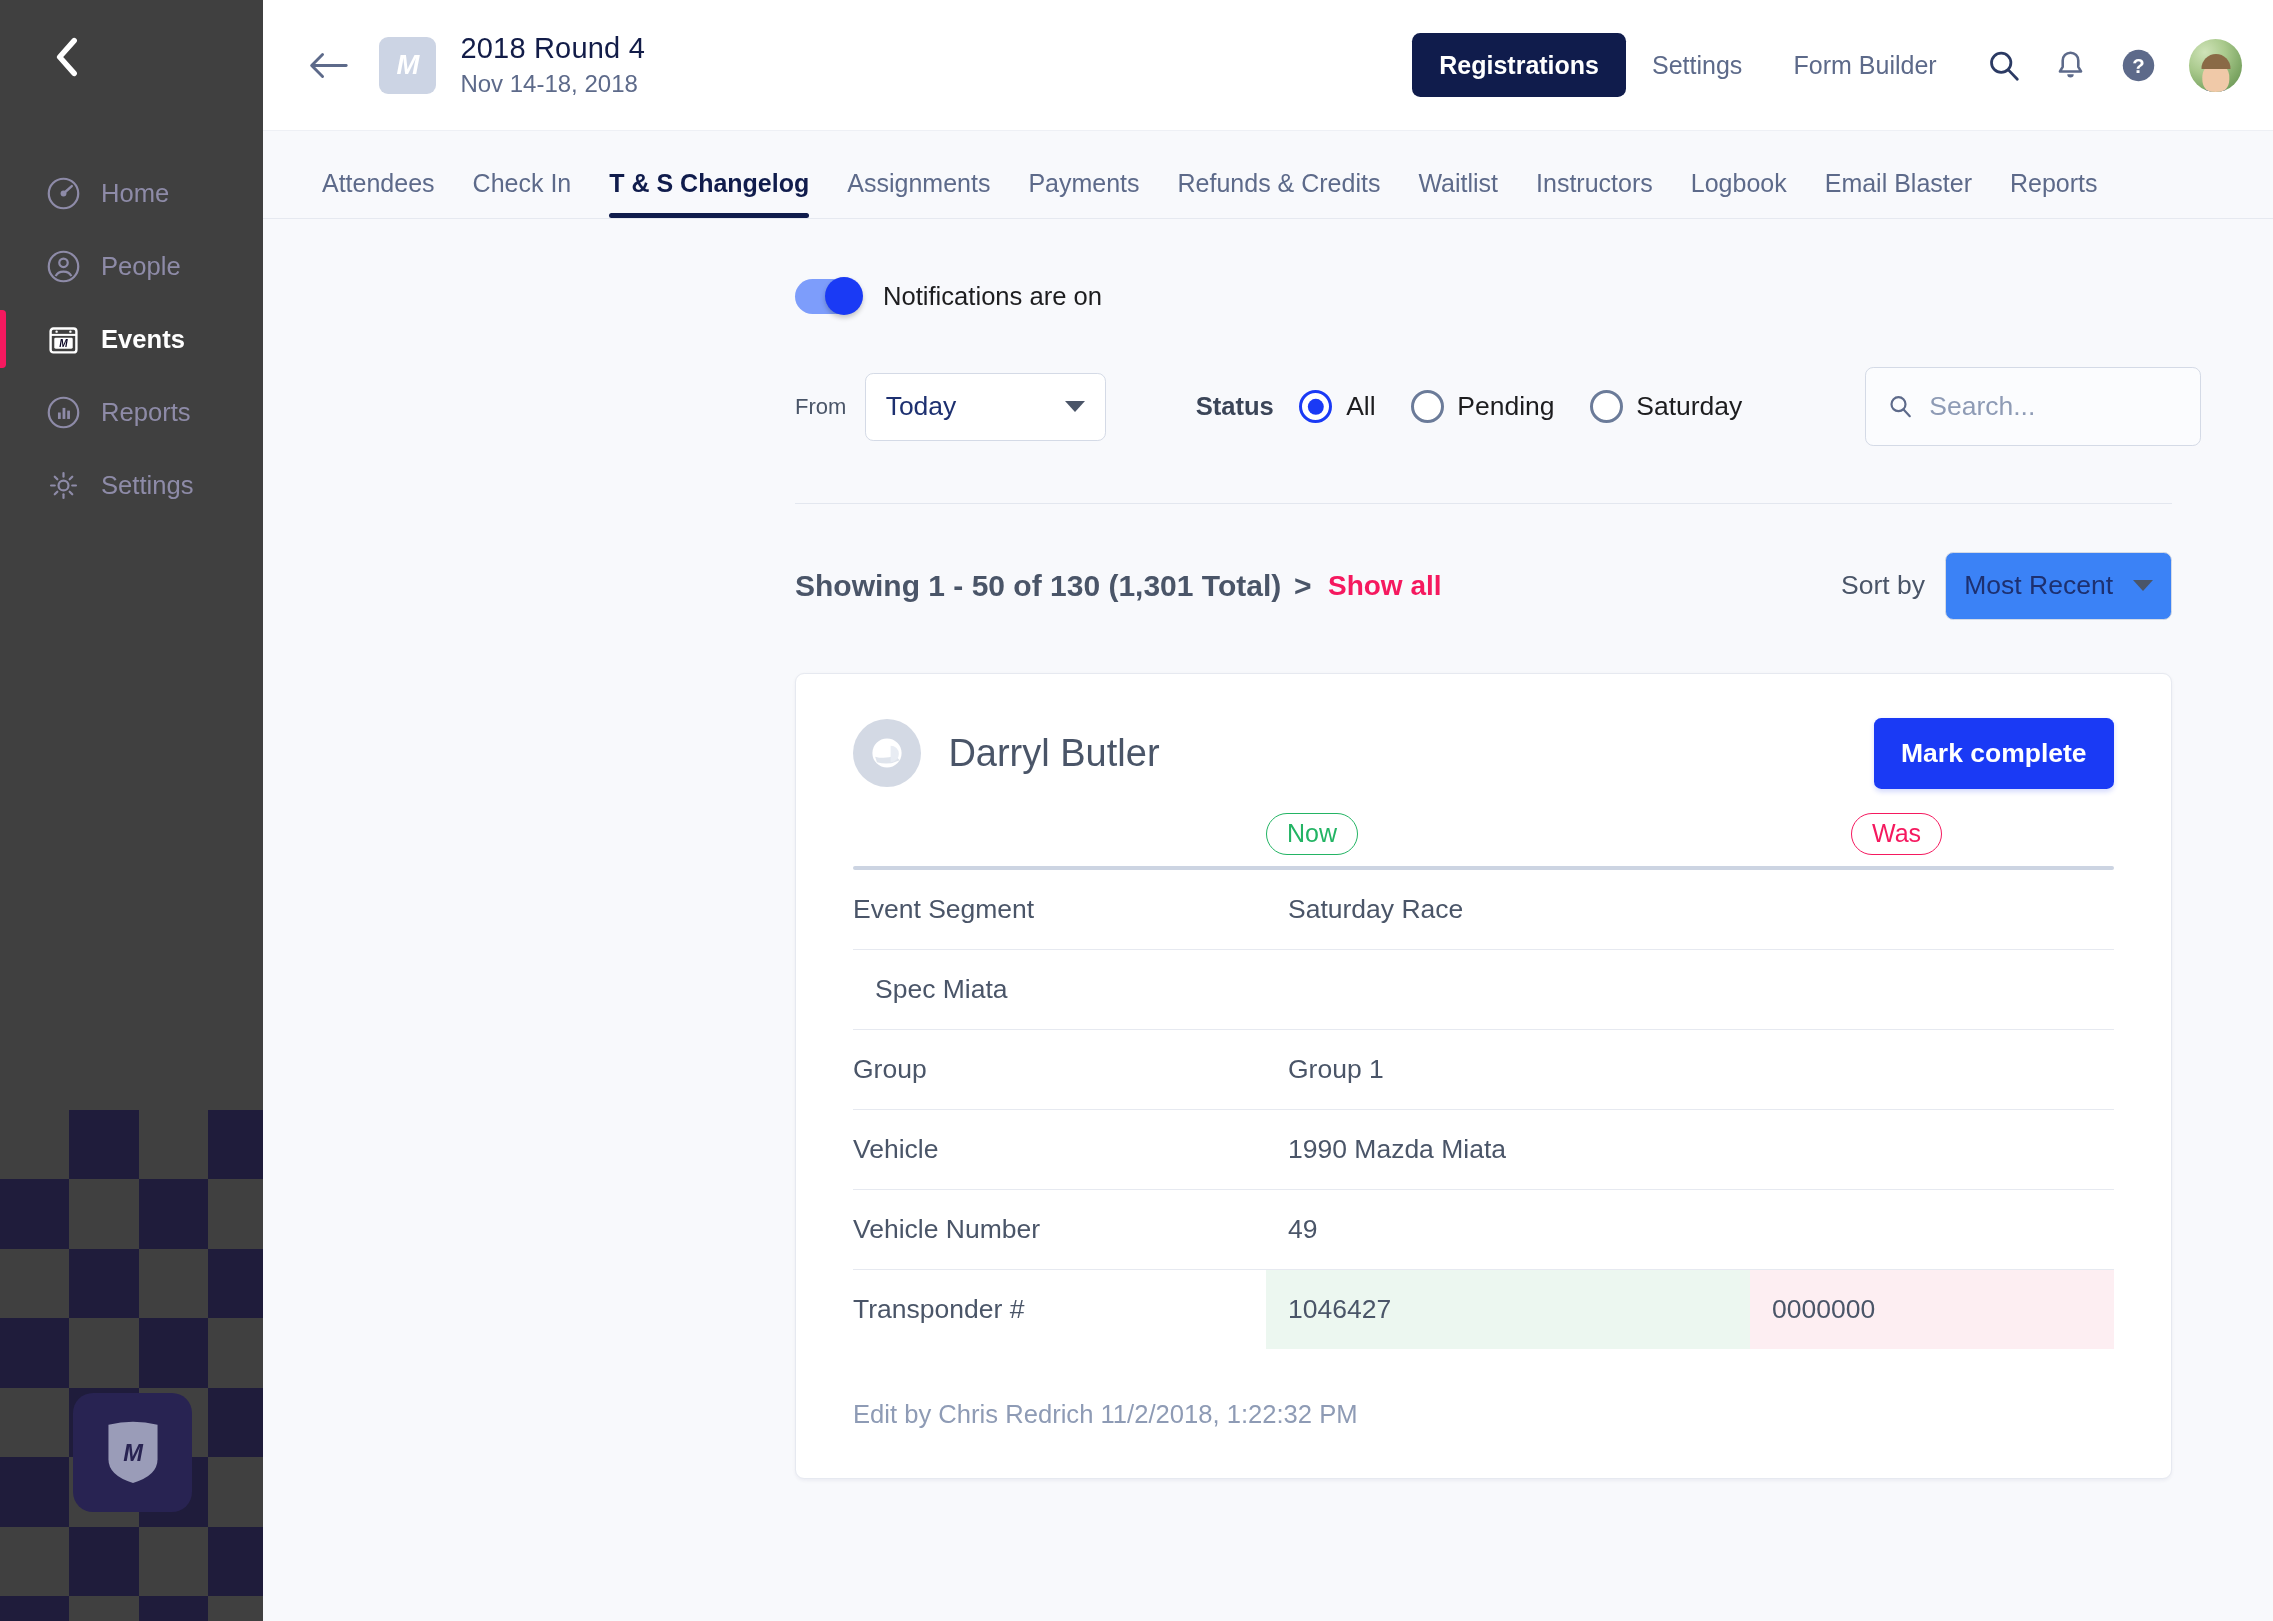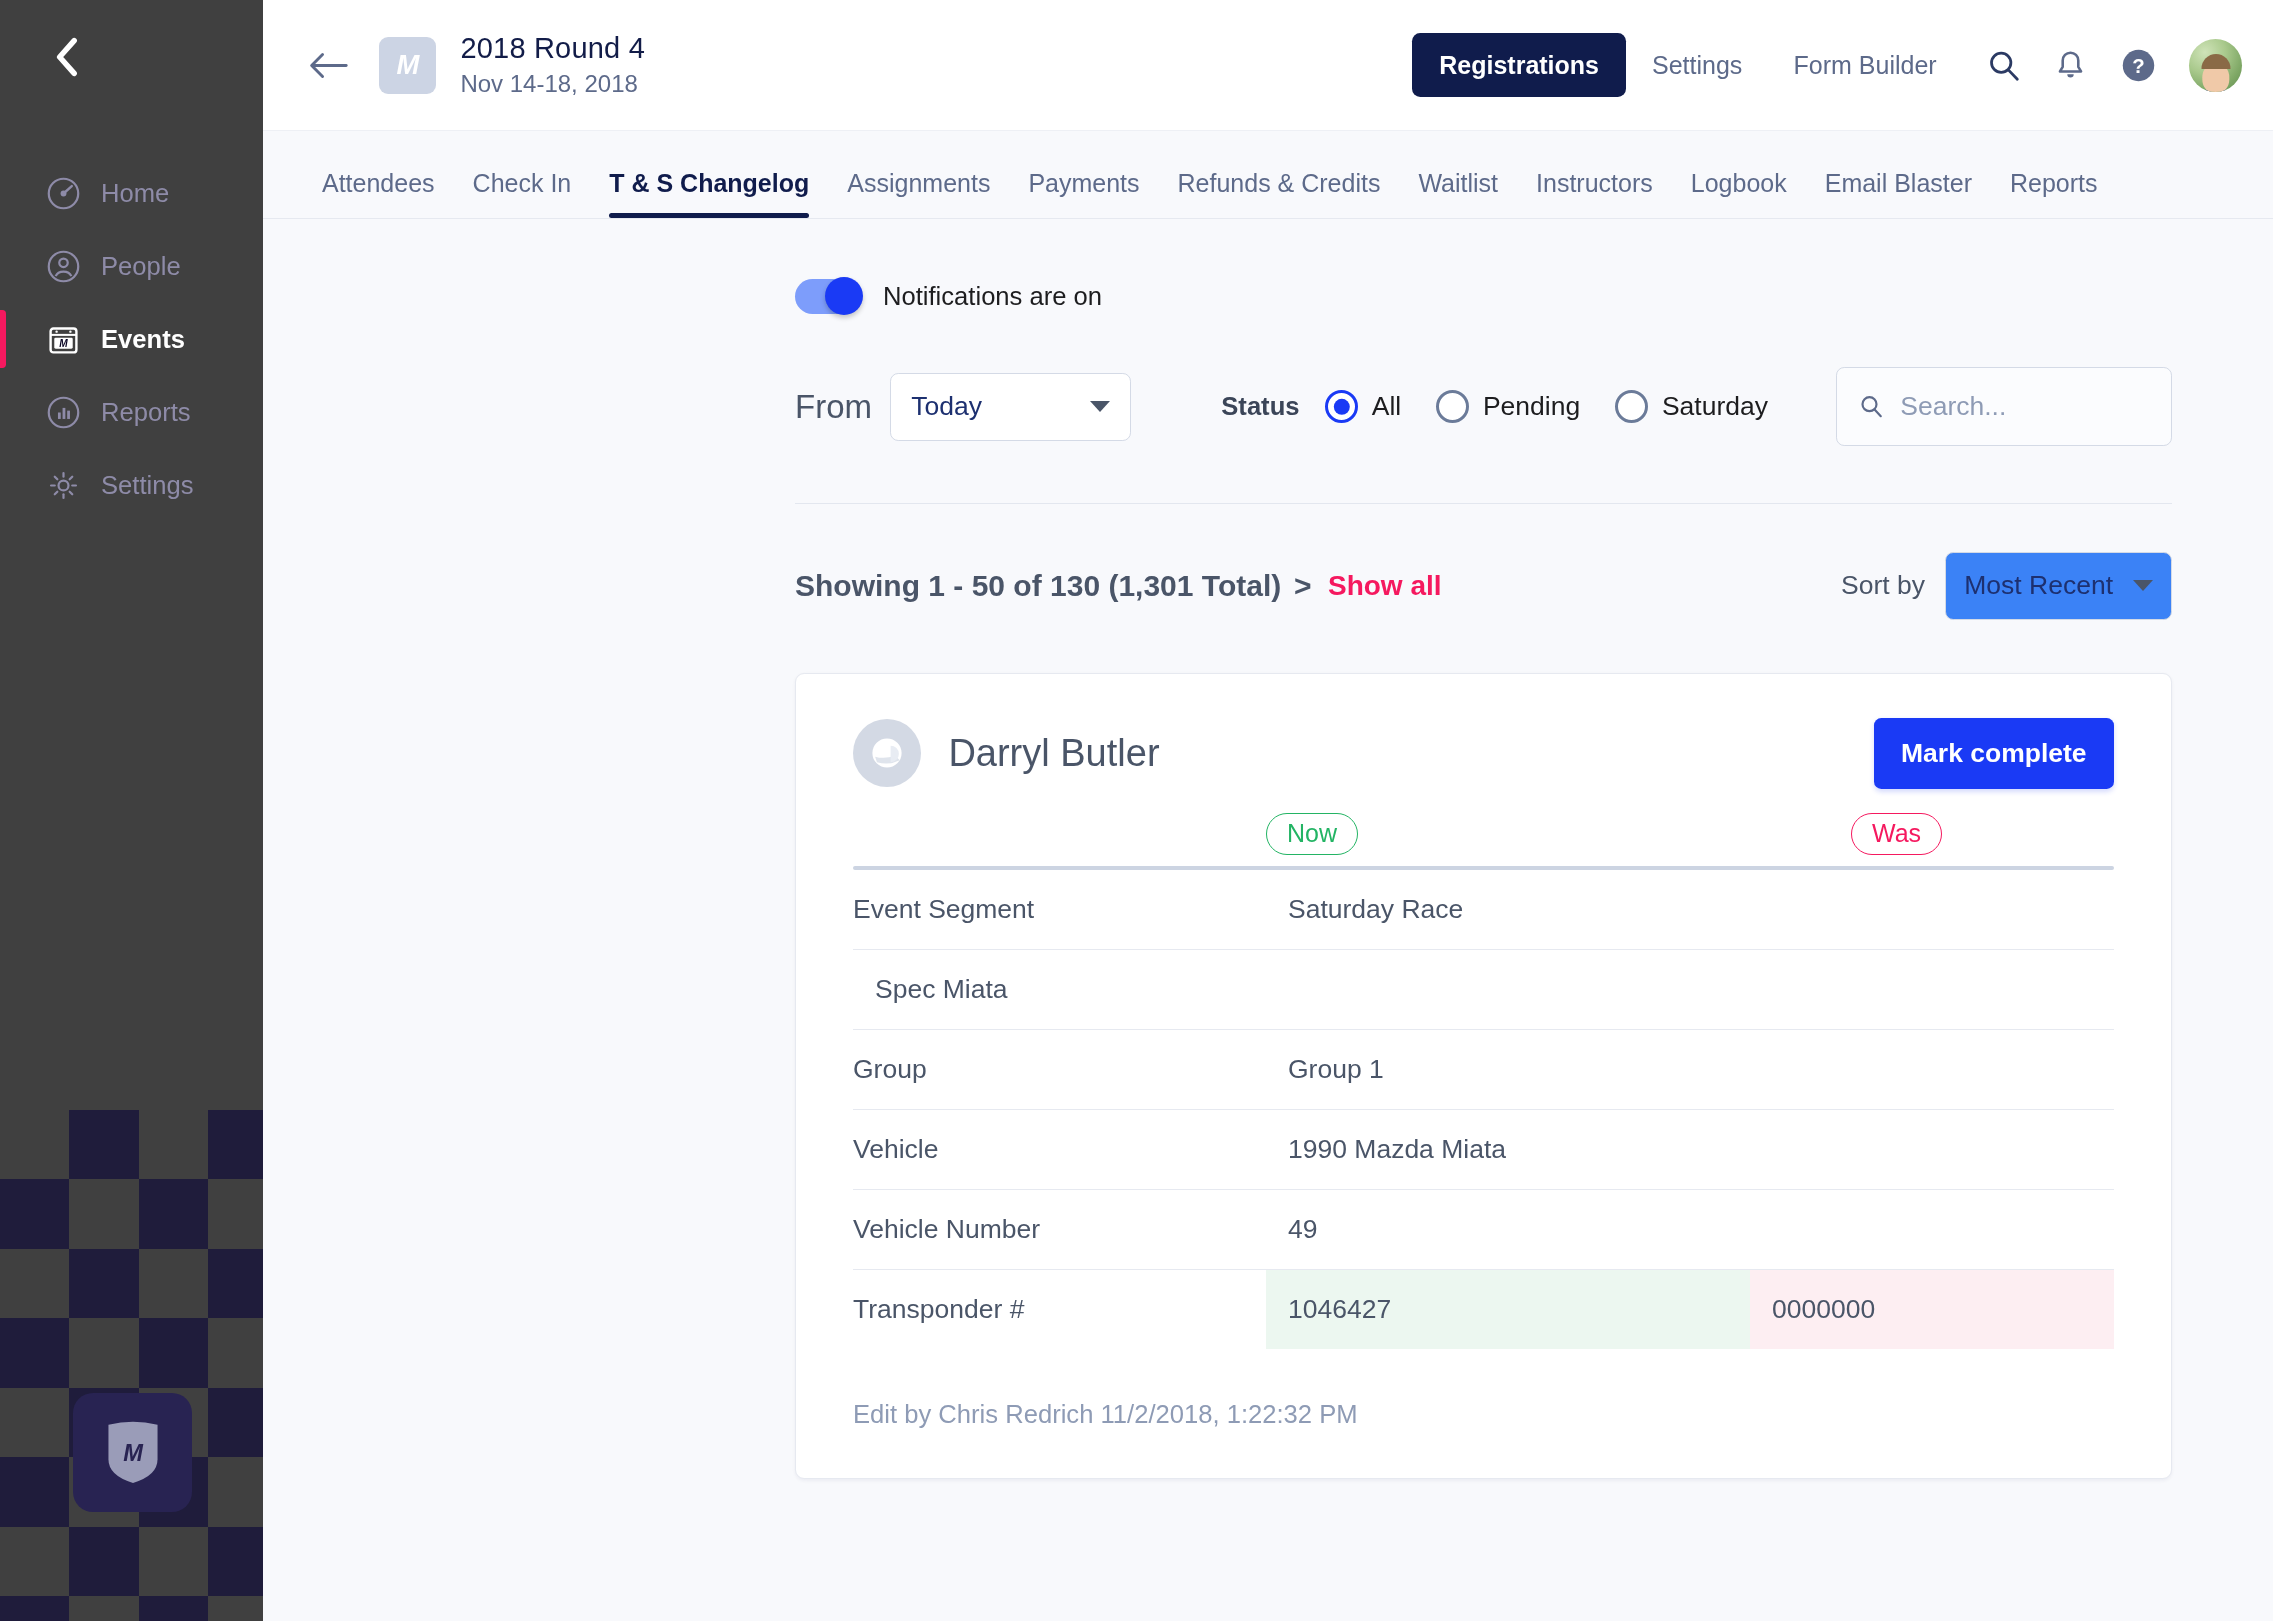--- a/index.html
+++ b/index.html
@@ -126,21 +126,21 @@
     position: relative; cursor: pointer; flex: 0 0 66px;
   }
   .switch .knob {
     position: absolute; right: -1.8px; top: -1.8px;
     width: 38px; height: 38px; border-radius: 50%;
     background: #1a3af5; box-shadow: 0 2.7px 5.5px rgba(0,0,0,.22);
   }
   .toggle-label { font-size: 25.6px; color: #1d1d1f; }
 
   .filters { display: flex; align-items: center; margin-top: 53px; padding-left: 492px; }
-  .from-label { font-size: 33px; color: #4a5568; margin-right: 18.3px; }
+  .from-label { font-size: 22px; color: #4a5568; margin-right: 18.3px; }
   .select {
     width: 241px; height: 68px; border: 0.9px solid #d4dae6; border-radius: 8.2px;
     background: #ffffff; display: flex; align-items: center;
     padding: 0 20px; cursor: pointer;
   }
   .select span.val { font-size: 26.5px; color: #1d3070; }
   .caret { margin-left: auto; width: 0; height: 0;
     border-left: 10px solid transparent; border-right: 10px solid transparent;
     border-top: 11px solid #4a5568; }
   .status-label { font-size: 25.6px; color: #3b4558; font-weight: 700; margin-left: 90px; margin-right: 25.6px; }
@@ -151,21 +151,21 @@
     position: relative;
   }
   .radio.on { border-color: #1a3af5; }
   .radio.on::after {
     content:""; position:absolute; left:50%; top:50%; transform:translate(-50%,-50%);
     width: 16.4px; height: 16.4px; border-radius:50%; background:#1a3af5;
   }
   .radio-text { font-size: 26.5px; color: #1d1d1f; }
 
   .searchbox {
-    margin-left: auto; margin-right: 101px;
+    margin-left: auto; margin-right: 72px;
     width: 336px; height: 79px; border: 0.9px solid #d4dae6; border-radius: 8.2px;
     background: #fbfcfe; display: flex; align-items: center; gap: 16.4px; padding: 0 22px;
     cursor: text;
   }
   .searchbox input {
     border: 0; outline: 0; background: transparent;
     font-family: "Liberation Sans", sans-serif; font-size: 26.5px; color: #5d6a8a; width: 100%;
   }
   .searchbox input::placeholder { color: #8e9bb5; }
 

